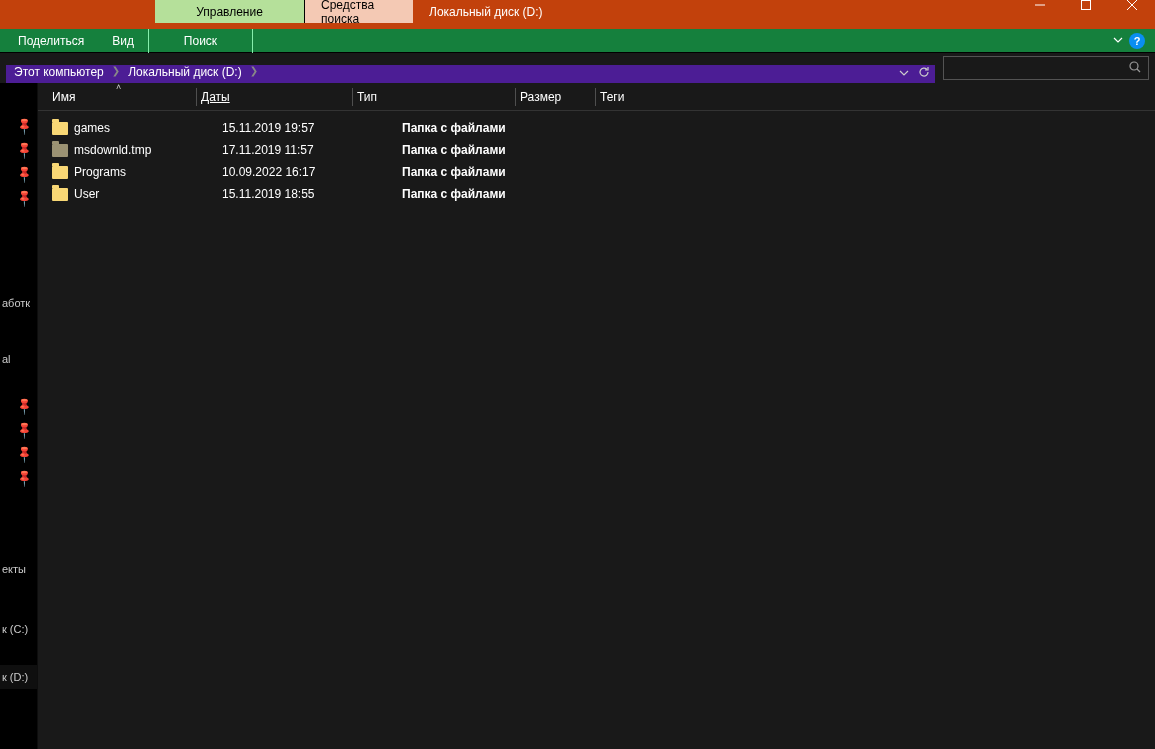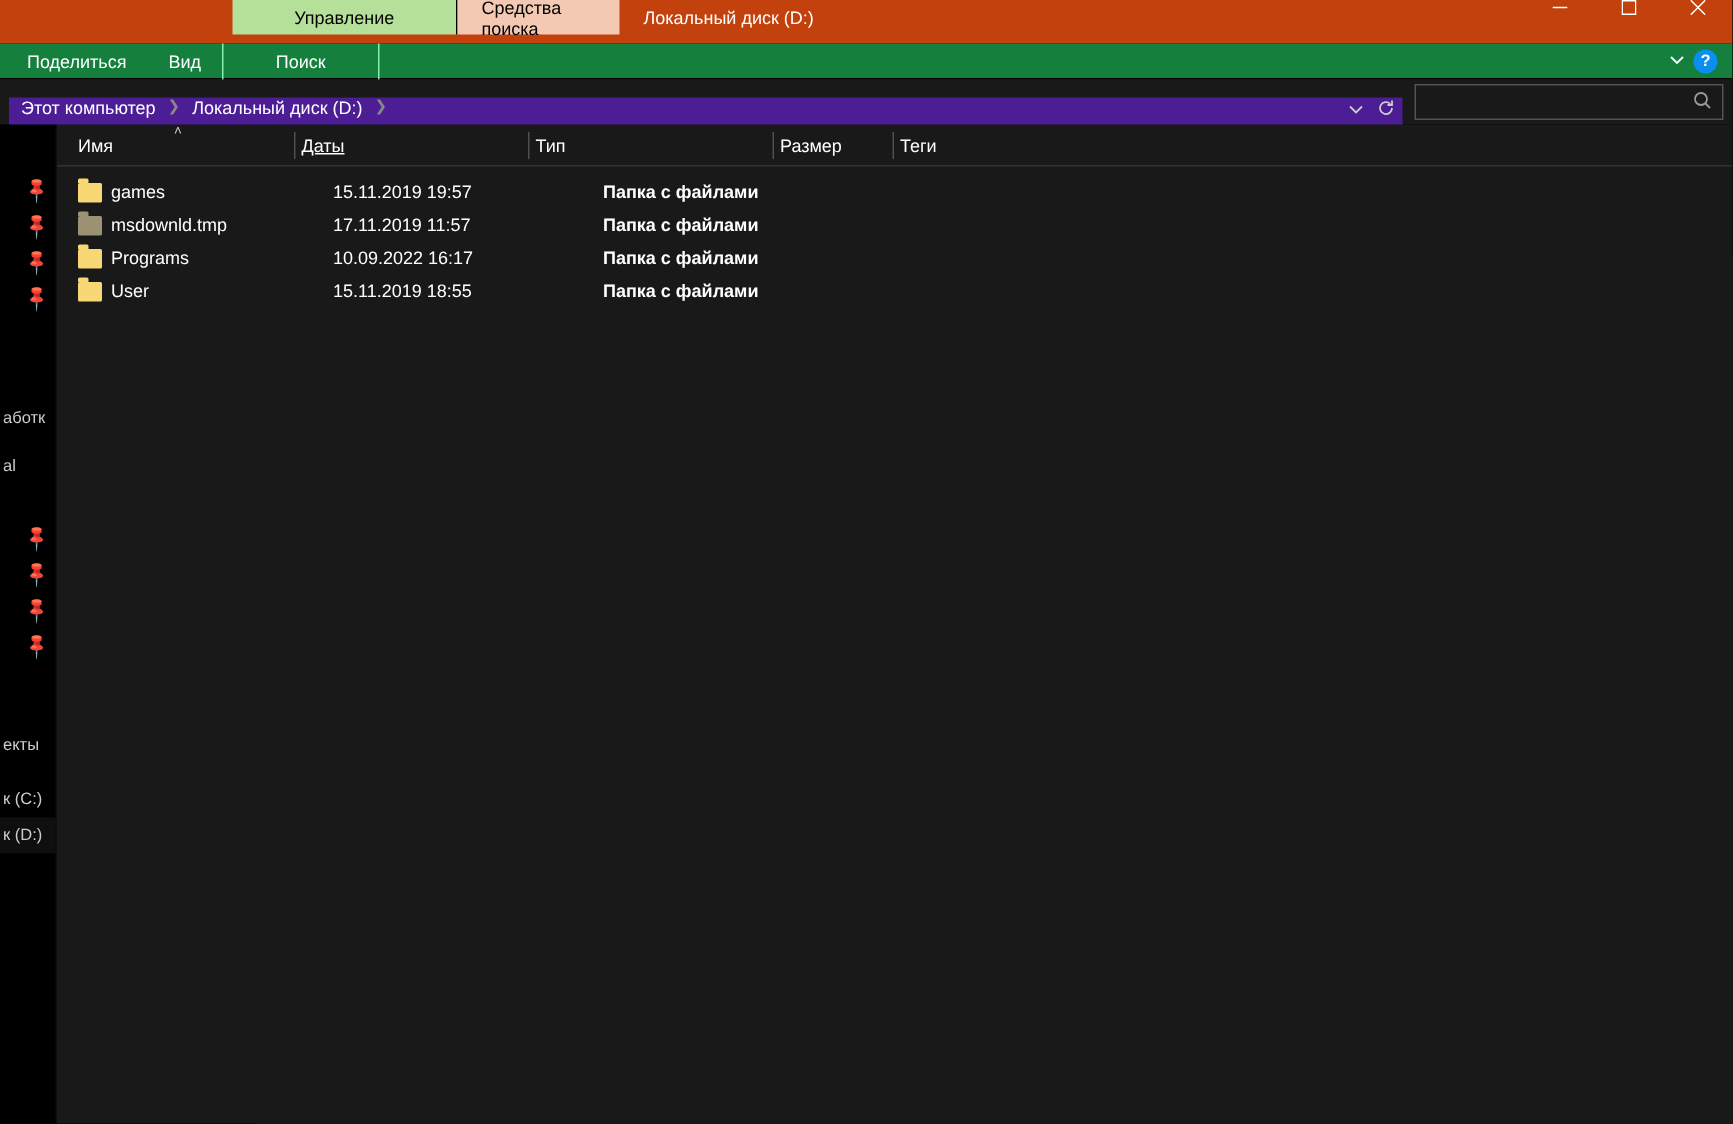--- a/index.html
+++ b/index.html
@@ -33,21 +33,21 @@
     .addr-tail { margin-left: auto; display:flex; align-items:center; gap:8px; color:#bbb; }
     .search-box { width: 206px; height: 24px; background: #191919; border: 1px solid #535353; display:flex; align-items:center; padding: 0 6px; }
     .search-box input { flex:1; background: transparent; border: none; color:#fff; outline:none; font-size:12px;}
     .search-icon { color:#999; }
 
     
     .body-area { display: flex; height: calc(749px - 29px - 24px - 30px); }
 
     .nav-pane { width: 38px; background: #000; border-right: 1px solid #0d0d0d; display:flex; flex-direction:column; padding-top: 38px; position:relative;}
     .pin { color:#888; font-size:12px; transform: rotate(-45deg); padding: 5px 0 5px 20px;}
-    .nav-label { color:#ccc; font-size:11px; padding: 6px 0 6px 2px; overflow:hidden; white-space:nowrap; text-align:left;}
+    .nav-label { color:#ccc; font-size:11px; padding: 6px 0 6px 2px; overflow:hidden; white-space:nowrap; text-align:left;margin-top:24px;}
     .nav-label.sel { background: #4a4a4a33; }
 
     .main { flex:1; background: #191919; display:flex; flex-direction:column; }
 
     .col-headers { height: 28px; border-bottom: 1px solid #333; display:flex; align-items:center; padding-left: 14px; position:relative;}
     .col-h { color:#fff; font-size:12px; padding: 0 10px 0 4px; border-left: 1px solid #4f4f4f; height: 18px; display:flex; align-items:center; }
     .col-h:first-child { border-left:none; padding-left: 0; }
     .col-h.name { width: 144px; position:relative;}
     .sort-ind { position:absolute; left: 64px; top: -6px; color:#ccc; font-size:9px;}
     .col-h.date { width: 156px; text-decoration: underline;}

